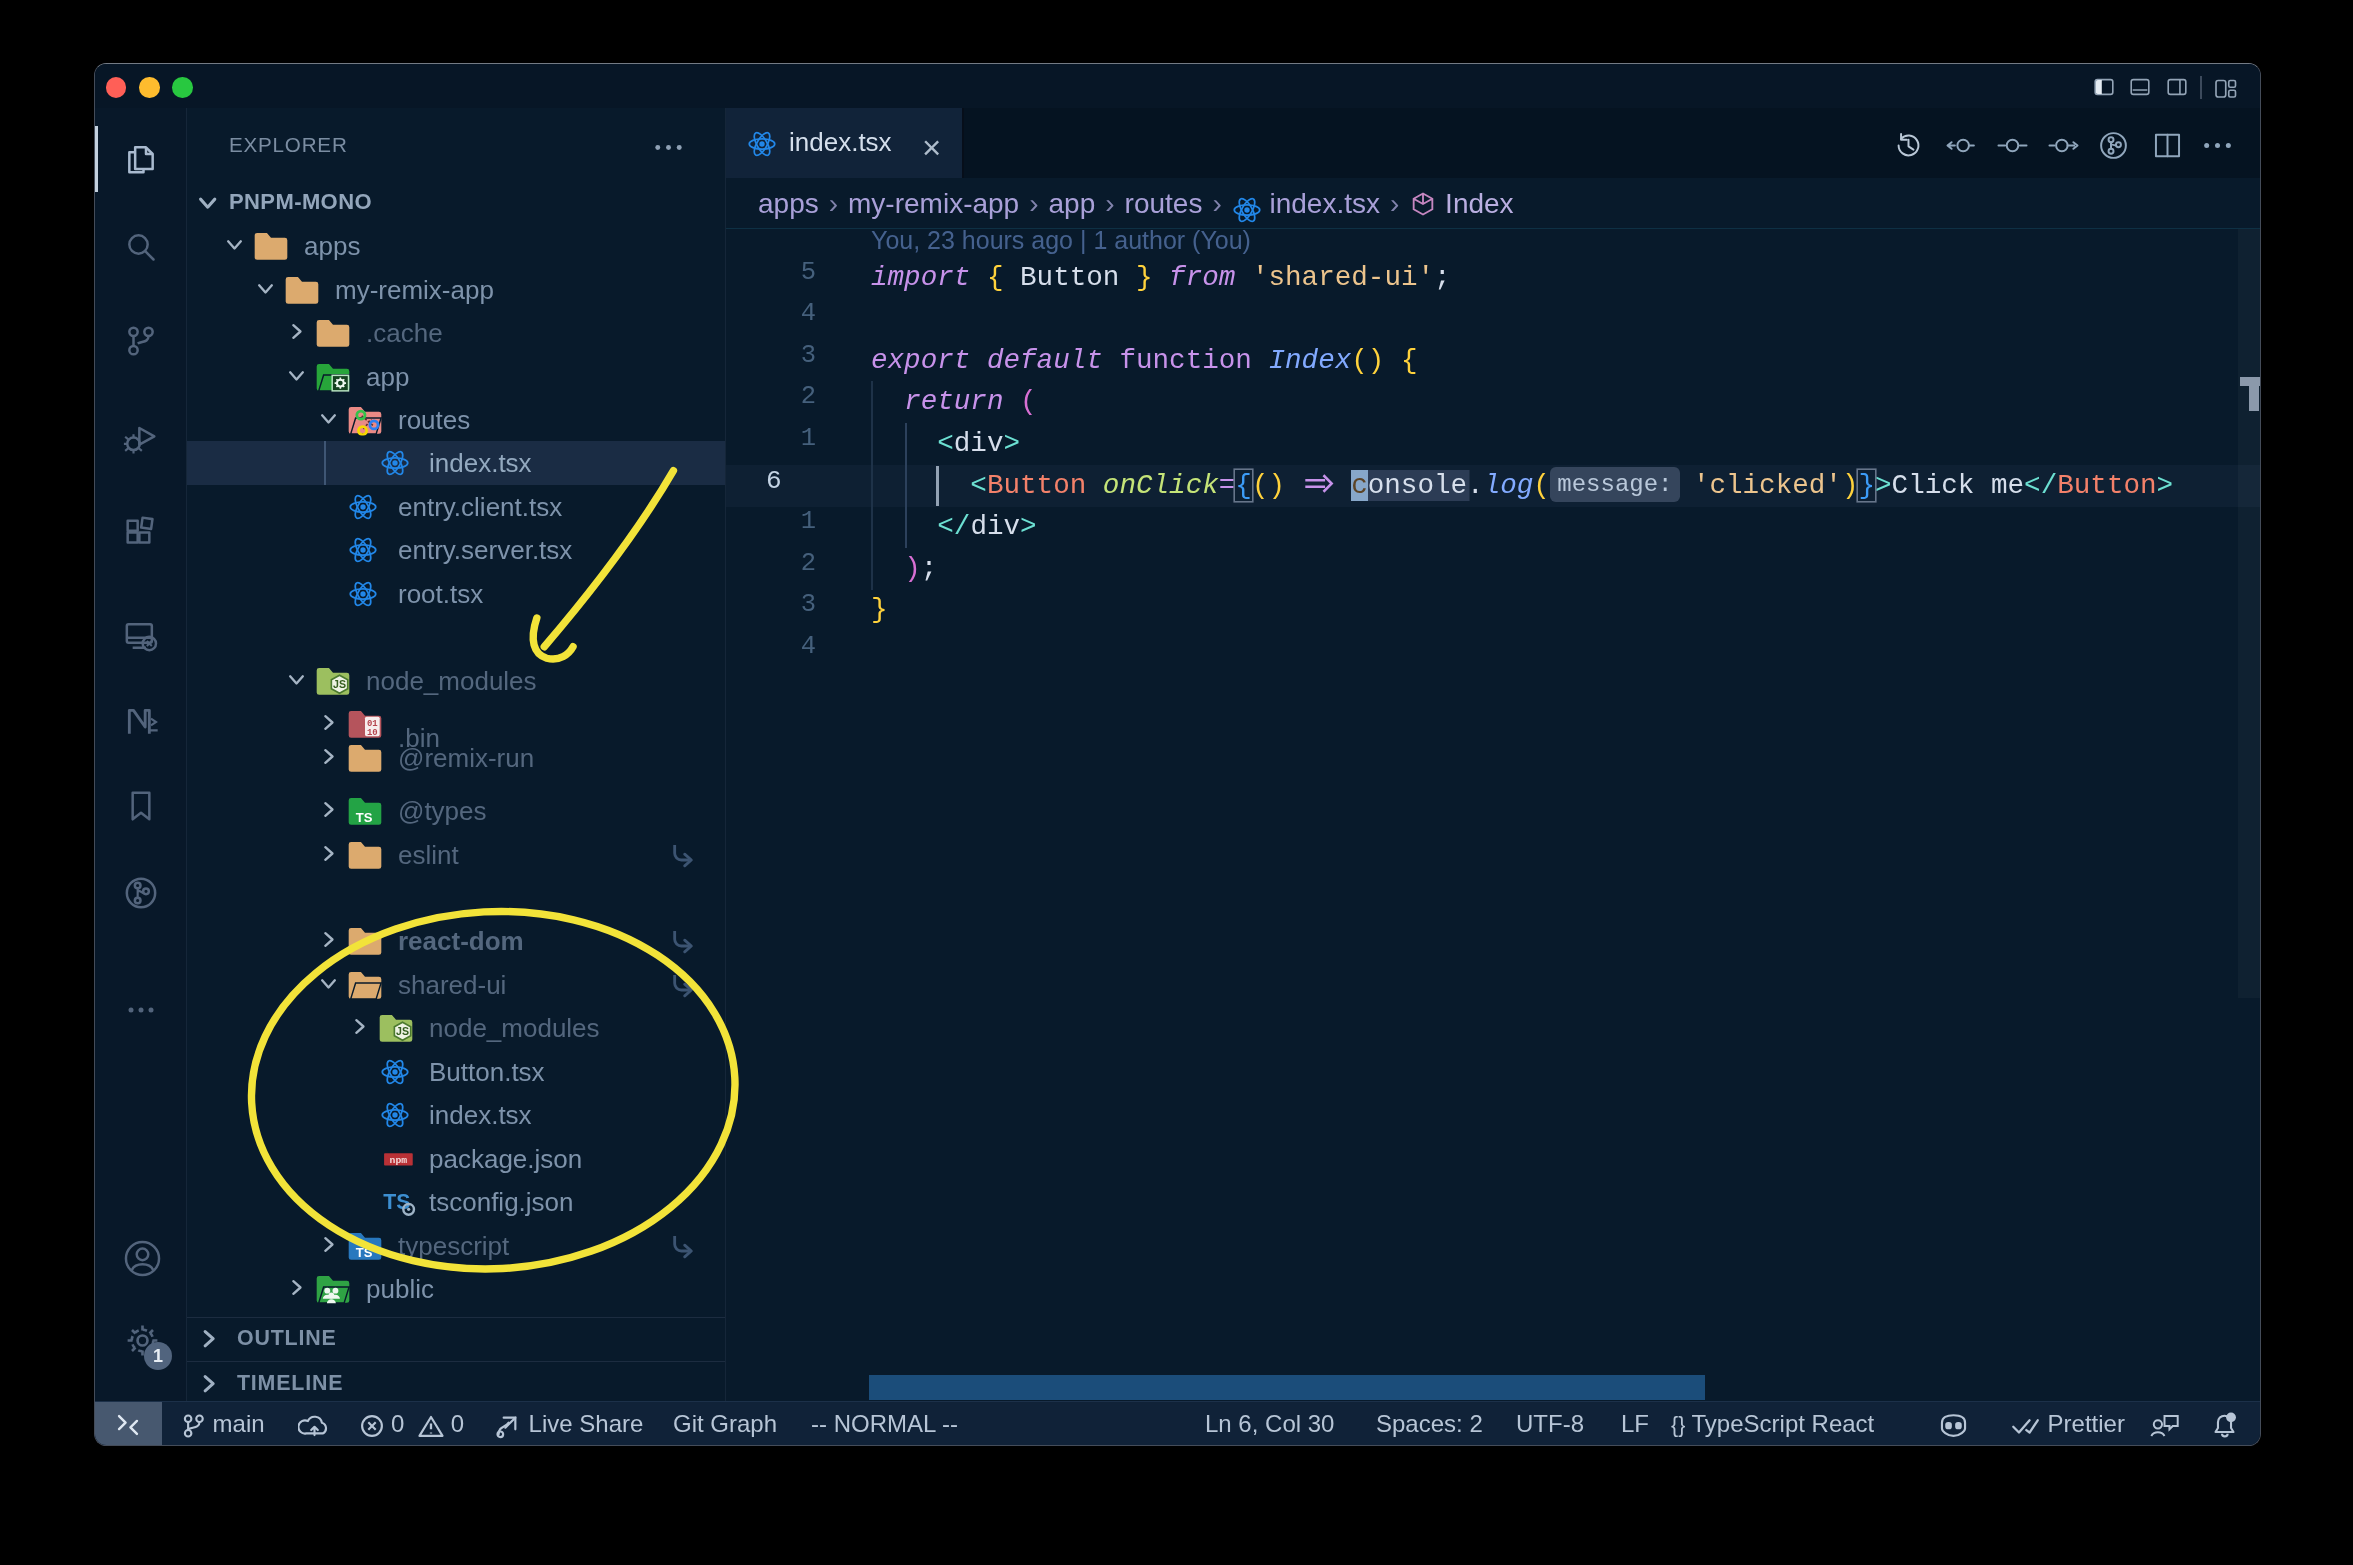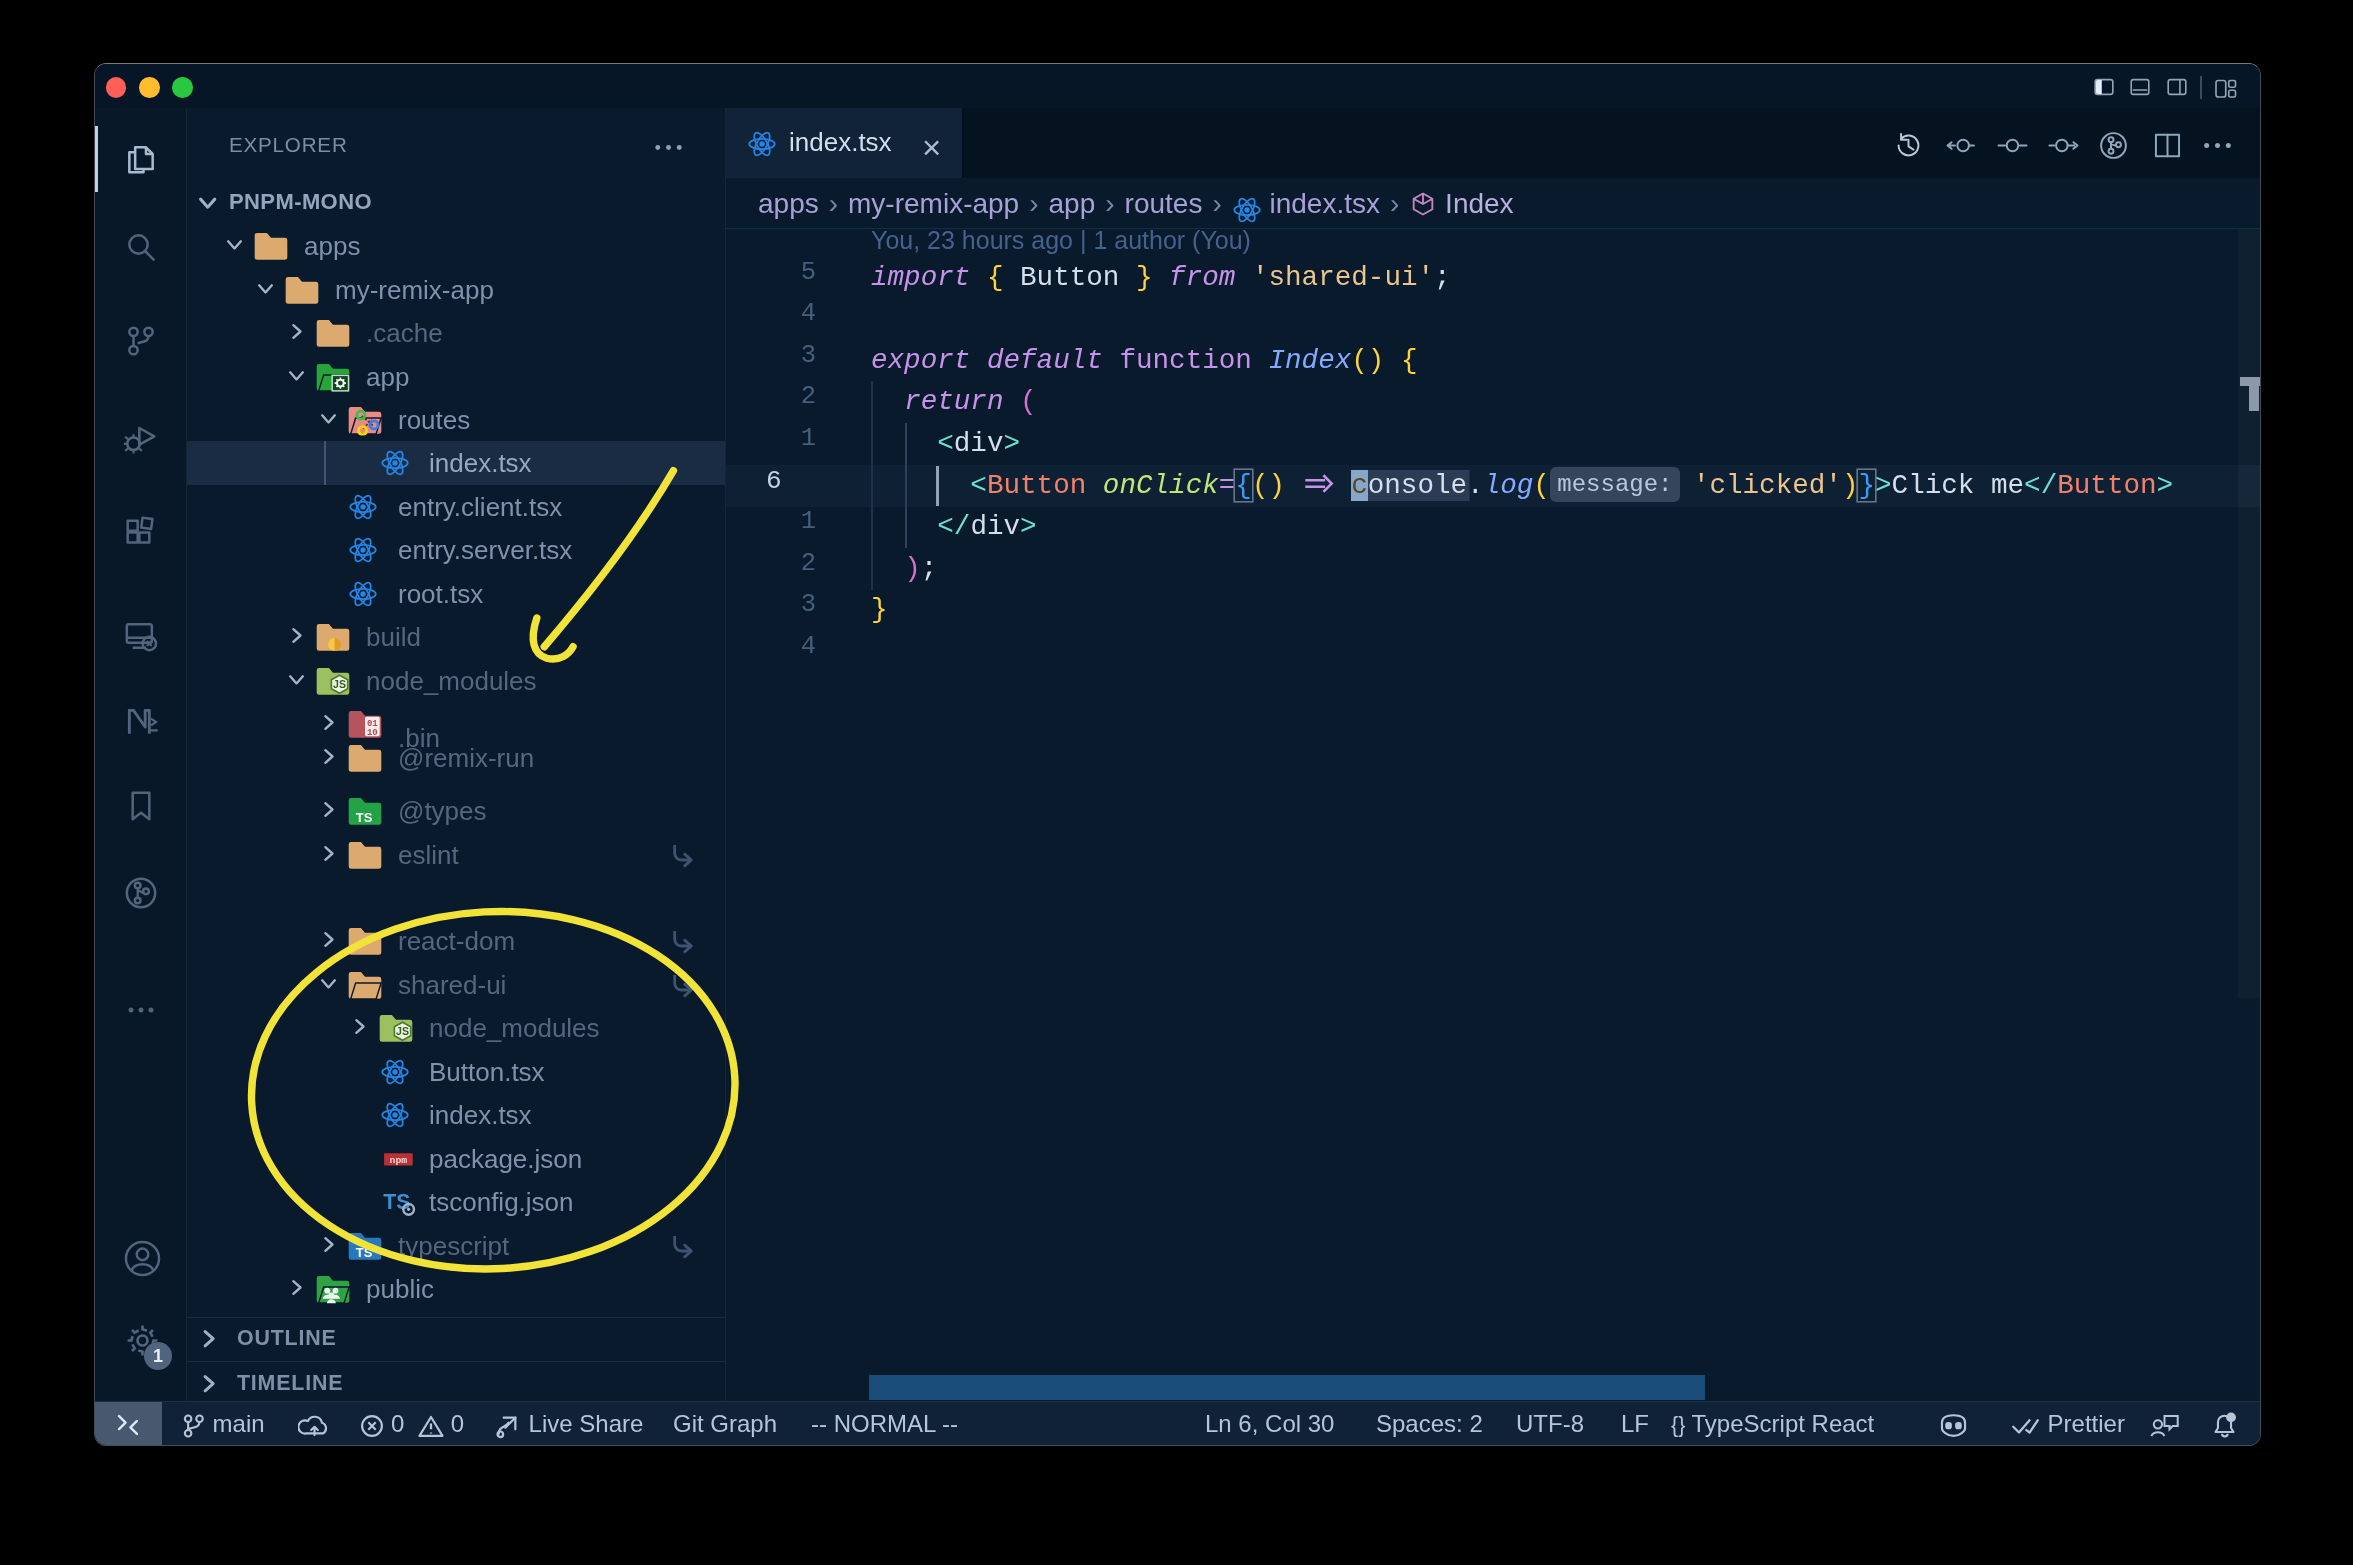--- a/index.html
+++ b/index.html
@@ -232,31 +232,20 @@
         <div class="ficon" style="left:161px"><svg class="icon" width="30" height="30" viewBox="0 0 40 40">
             <g stroke="#2287e8" stroke-width="2.3" fill="none">
               <ellipse cx="20" cy="20" rx="17" ry="6.8"></ellipse>
               <ellipse cx="20" cy="20" rx="17" ry="6.8" transform="rotate(60 20 20)"></ellipse>
               <ellipse cx="20" cy="20" rx="17" ry="6.8" transform="rotate(-60 20 20)"></ellipse>
             </g>
             <circle cx="20" cy="20" r="3.6" fill="#2287e8"></circle>
           </svg></div>
         <div class="tree-label" style="left:211px;">root.tsx</div>
       </div>
-      <div class="tree-row dim" style="top:507px;">
-        <div class="chev" style="left:100px"><svg width="19" height="19" viewBox="0 0 24 24" fill="none">
-            <path d="M8 4 L17 12 L8 20" stroke="#a5b4c4" stroke-width="3.0" fill="none" stroke-linecap="round" stroke-linejoin="round"></path>
-          </svg></div>
-        <div class="ficon" style="left:128px"><svg class="icon" width="36" height="31" viewBox="0 0 44 38">
-            <path d="M2 6 a3 3 0 0 1 3-3 h12 l5 6 h17 a3 3 0 0 1 3 3 v21 a3 3 0 0 1-3 3 h-34 a3 3 0 0 1-3-3 z" fill="#dcaa6e"></path>
-            <circle cx="24" cy="28" r="8" fill="#f7c843"></circle>
-            <path d="M24 20 a8 8 0 0 1 0 16" fill="#e09b28"></path>
-          </svg></div>
-        <div class="tree-label" style="left:179px;">build</div>
-      </div>
       <div class="tree-row dim" style="top:551px;">
         <div class="chev" style="left:100px"><svg width="19" height="19" viewBox="0 0 24 24" fill="none">
             <path d="M4 8 L12 17 L20 8" stroke="#a5b4c4" stroke-width="3.0" fill="none" stroke-linecap="round" stroke-linejoin="round"></path>
           </svg></div>
         <div class="ficon" style="left:128px"><svg class="icon" width="36" height="31" viewBox="0 0 44 38">
             <path d="M2 6 a3 3 0 0 1 3-3 h12 l5 6 h17 a3 3 0 0 1 3 3 v21 a3 3 0 0 1-3 3 h-34 a3 3 0 0 1-3-3 z" fill="#9cbf5f"></path>
             <path d="M30 12 l10 5.5 v11 l-10 5.5 l-10 -5.5 v-11 z" fill="#eef3e4" stroke="#4c7a2f" stroke-width="2"></path>
             <text x="30" y="28" font-size="13" font-weight="bold" fill="#355e1f" text-anchor="middle" font-family="Liberation Sans">JS</text>
           </svg></div>
         <div class="tree-label" style="left:179px;">node_modules</div>
@@ -298,21 +287,21 @@
           </svg></div>
         <div class="ficon" style="left:160px"><svg class="icon" width="36" height="31" viewBox="0 0 44 38">
             <path d="M2 6 a3 3 0 0 1 3-3 h12 l5 6 h17 a3 3 0 0 1 3 3 v21 a3 3 0 0 1-3 3 h-34 a3 3 0 0 1-3-3 z" fill="#dcaa6e"></path>
           </svg></div>
         <div class="tree-label" style="left:211px;">eslint</div>
         <div class="ficon" style="left:481px"><svg class="icon" width="30" height="30" viewBox="0 0 36 36" fill="none">
             <path d="M8 6 v10 a8 8 0 0 0 8 8 h10" stroke="#3c5472" stroke-width="3.4" fill="none"></path>
             <path d="M20 17 L28 24 L20 31" stroke="#3c5472" stroke-width="3.4" fill="none" stroke-linejoin="round" stroke-linecap="round"></path>
           </svg></div>
       </div>
-      <div class="tree-row dim" style="top:811px;">
+      <div class="tree-row dim" style="top:811px;font-weight:bold;">
         <div class="chev" style="left:132px"><svg width="19" height="19" viewBox="0 0 24 24" fill="none">
             <path d="M8 4 L17 12 L8 20" stroke="#a5b4c4" stroke-width="3.0" fill="none" stroke-linecap="round" stroke-linejoin="round"></path>
           </svg></div>
         <div class="ficon" style="left:160px"><svg class="icon" width="36" height="31" viewBox="0 0 44 38">
             <path d="M2 6 a3 3 0 0 1 3-3 h12 l5 6 h17 a3 3 0 0 1 3 3 v21 a3 3 0 0 1-3 3 h-34 a3 3 0 0 1-3-3 z" fill="#dcaa6e"></path>
           </svg></div>
         <div class="tree-label" style="left:211px;">react-dom</div>
         <div class="ficon" style="left:481px"><svg class="icon" width="30" height="30" viewBox="0 0 36 36" fill="none">
             <path d="M8 6 v10 a8 8 0 0 0 8 8 h10" stroke="#3c5472" stroke-width="3.4" fill="none"></path>
             <path d="M20 17 L28 24 L20 31" stroke="#3c5472" stroke-width="3.4" fill="none" stroke-linejoin="round" stroke-linecap="round"></path>

